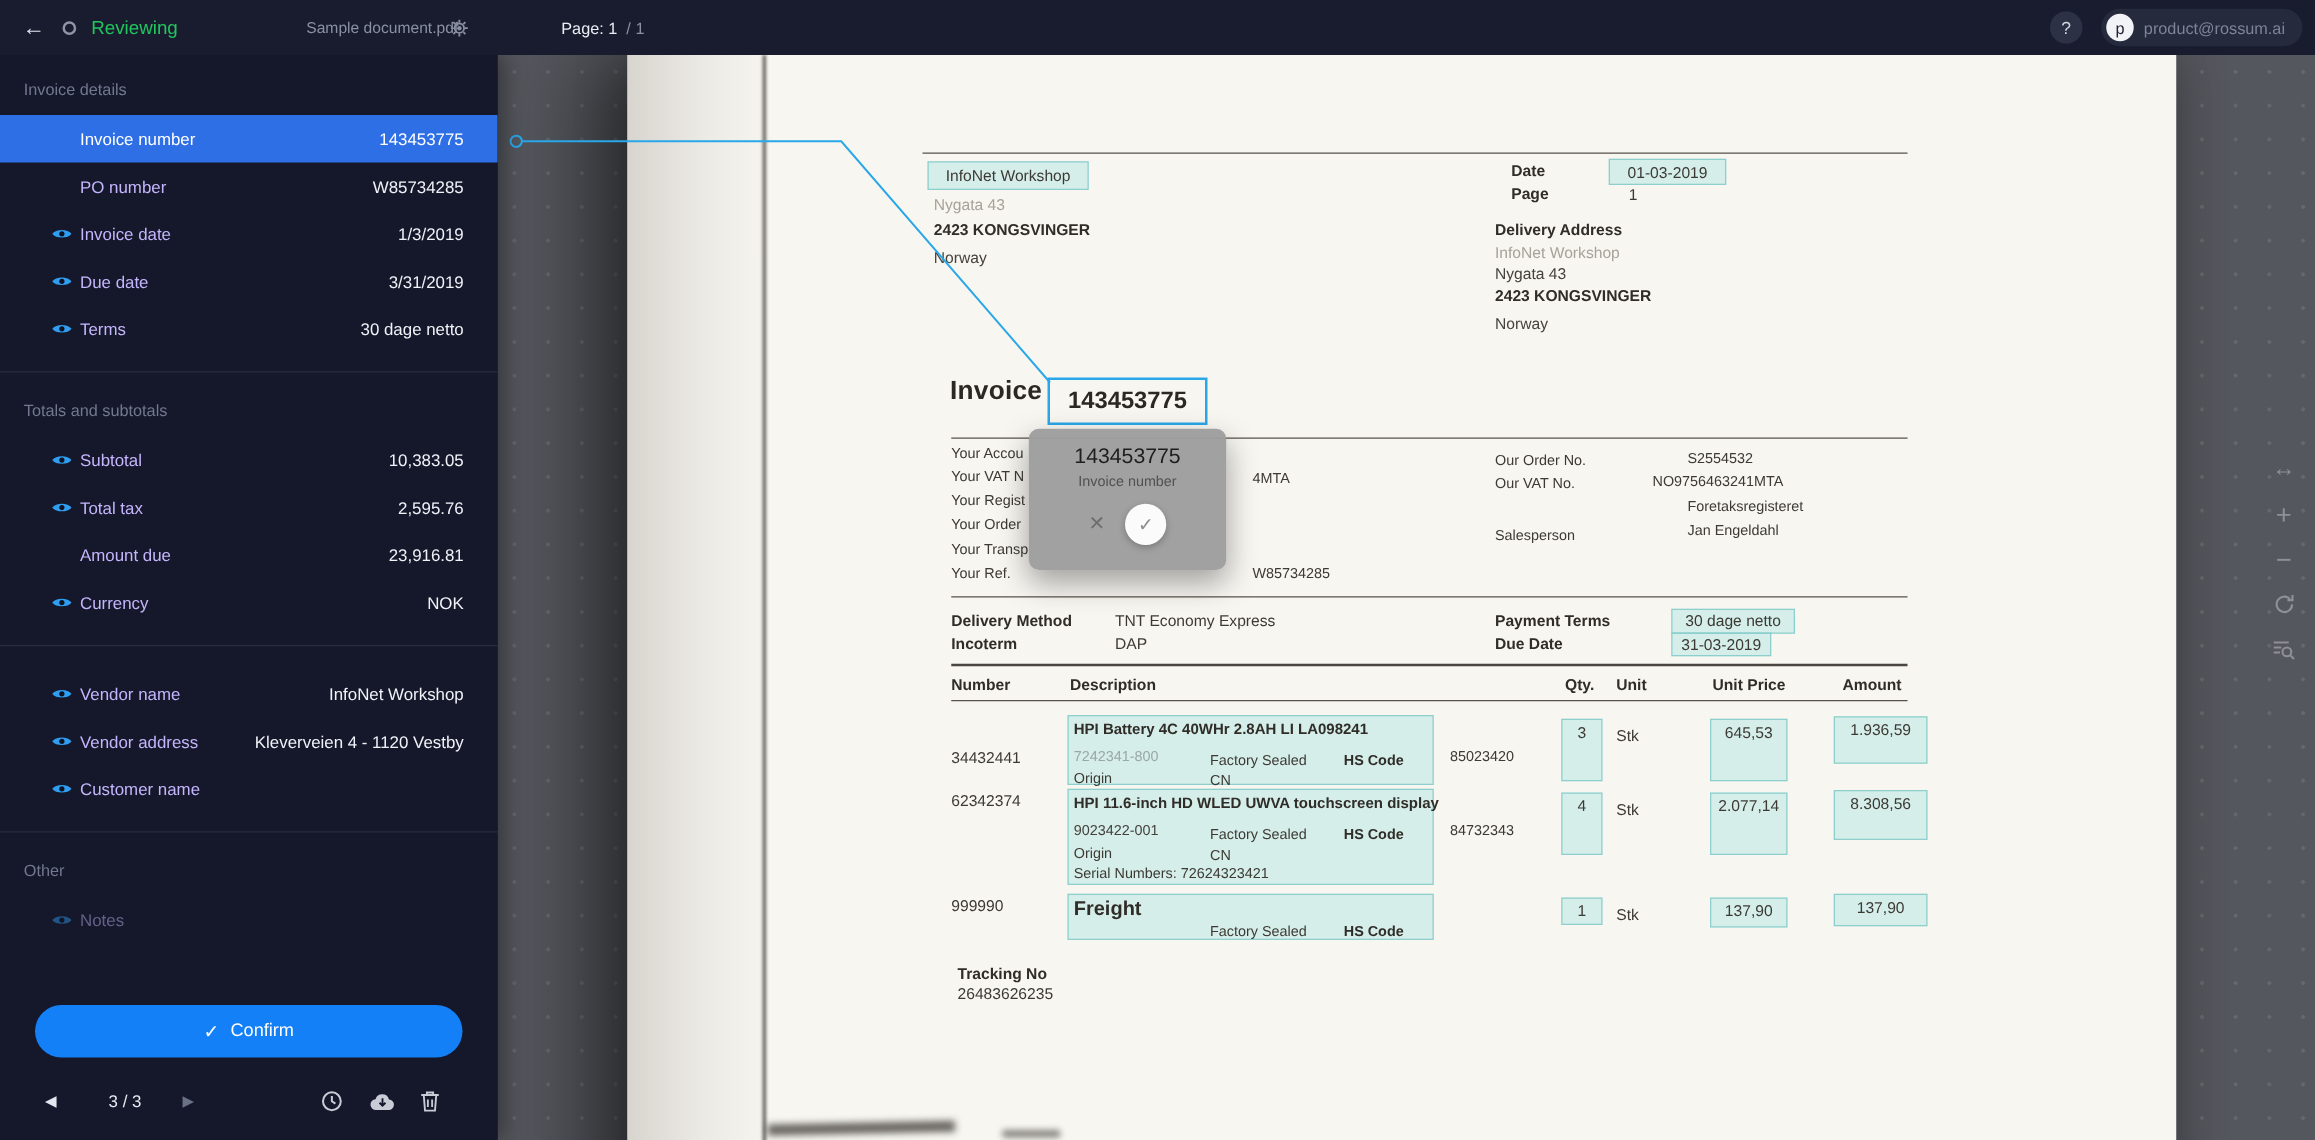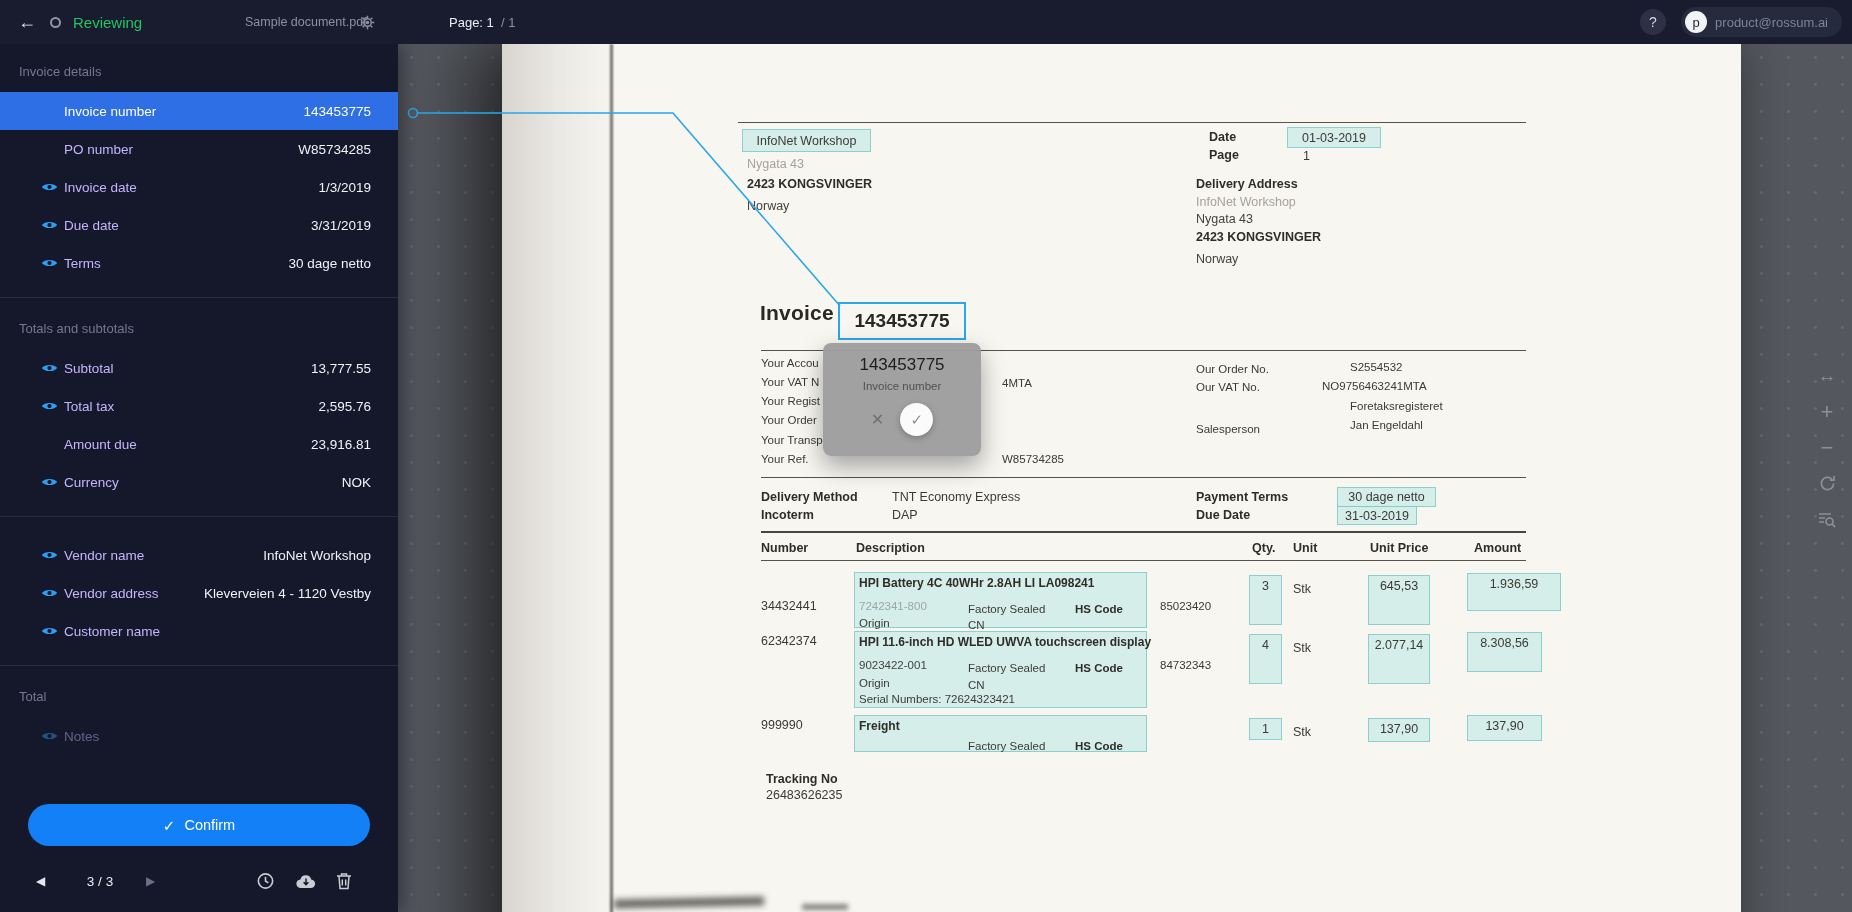--- a/index.html
+++ b/index.html
@@ -148,21 +148,21 @@
     <div class="divider"></div>
 
     <div class="sec-title">Totals and subtotals</div>
     <div class="rows">
       <div class="row">
         <span class="eye"><svg width="17" height="11" viewBox="0 0 17 11">
               <path d="M.8 5.5C3.4 1.4 13.6 1.4 16.2 5.5 13.6 9.6 3.4 9.6.8 5.5Z" fill="#2f9df2"></path>
               <circle cx="8.5" cy="5.5" r="2.1" fill="#0e1322"></circle>
             </svg></span>
         <span class="rlabel">Subtotal</span>
-        <span class="rvalue">13,777.55</span>
+        <span class="rvalue">10,383.05</span>
       </div>
       <div class="row">
         <span class="eye"><svg width="17" height="11" viewBox="0 0 17 11">
               <path d="M.8 5.5C3.4 1.4 13.6 1.4 16.2 5.5 13.6 9.6 3.4 9.6.8 5.5Z" fill="#2f9df2"></path>
               <circle cx="8.5" cy="5.5" r="2.1" fill="#0e1322"></circle>
             </svg></span>
         <span class="rlabel">Total tax</span>
         <span class="rvalue">2,595.76</span>
       </div>
       <div class="row">
@@ -201,21 +201,21 @@
         <span class="eye"><svg width="17" height="11" viewBox="0 0 17 11">
               <path d="M.8 5.5C3.4 1.4 13.6 1.4 16.2 5.5 13.6 9.6 3.4 9.6.8 5.5Z" fill="#2f9df2"></path>
               <circle cx="8.5" cy="5.5" r="2.1" fill="#0e1322"></circle>
             </svg></span>
         <span class="rlabel">Customer name</span>
         <span class="rvalue"></span>
       </div>
     </div>
     <div class="divider"></div>
 
-    <div class="sec-title">Total</div>
+    <div class="sec-title">Other</div>
     <div class="rows">
       <div class="row dimrow">
         <span class="eye"><svg width="17" height="11" viewBox="0 0 17 11">
               <path d="M.8 5.5C3.4 1.4 13.6 1.4 16.2 5.5 13.6 9.6 3.4 9.6.8 5.5Z" fill="#2f9df2"></path>
               <circle cx="8.5" cy="5.5" r="2.1" fill="#0e1322"></circle>
             </svg></span>
         <span class="rlabel">Notes</span>
         <span class="rvalue"></span>
       </div>
     </div>
@@ -334,21 +334,21 @@
       <span class="t sm" style="left:658px;top:556px">85023420</span>
       <span class="t sm" style="left:357px;top:573px">Origin</span>
       <span class="t sm" style="left:466px;top:575px">CN</span>
       <div class="hlbox topc" style="left:747px;top:531px;width:33px;height:50px">
           <span>3</span>
         </div>
       <span class="t" style="left:791px;top:538px">Stk</span>
       <div class="hlbox topc" style="left:866px;top:531px;width:62px;height:50px">
           <span>645,53</span>
         </div>
-      <div class="hlbox topc" style="left:965px;top:529px;width:94px;height:38px">
+      <div class="hlbox topc" style="left:965px;top:529px;width:75px;height:38px">
           <span>1.936,59</span>
         </div>
 
       <span class="t" style="left:259px;top:590px">62342374</span>
       <div class="hlbox" style="left:352px;top:587px;width:293px;height:77px"></div>
       <span class="t b sm" style="left:357px;top:591px;font-size:12px">HPI 11.6-inch HD WLED UWVA touchscreen display</span>
       <span class="t sm darkp" style="left:357px;top:615px">9023422-001</span>
       <span class="t sm" style="left:466px;top:618px">Factory Sealed</span>
       <span class="t sm b" style="left:573px;top:618px">HS Code</span>
       <span class="t sm" style="left:658px;top:615px">84732343</span>
@@ -361,21 +361,21 @@
       <span class="t" style="left:791px;top:597px">Stk</span>
       <div class="hlbox topc" style="left:866px;top:590px;width:62px;height:50px">
           <span>2.077,14</span>
         </div>
       <div class="hlbox topc" style="left:965px;top:588px;width:75px;height:40px">
           <span>8.308,56</span>
         </div>
 
       <span class="t" style="left:259px;top:674px">999990</span>
       <div class="hlbox" style="left:352px;top:671px;width:293px;height:37px"></div>
-      <span class="t b sm" style="left:357px;top:675px;font-size:12px">Freight</span>
+      <span class="t b sm" style="left:357px;top:675px;font-size:16px">Freight</span>
       <span class="t sm" style="left:466px;top:696px">Factory Sealed</span>
       <span class="t sm b" style="left:573px;top:696px">HS Code</span>
       <div class="hlbox topc" style="left:747px;top:674px;width:33px;height:22px">
           <span>1</span>
         </div>
       <span class="t" style="left:791px;top:681px">Stk</span>
       <div class="hlbox topc" style="left:866px;top:674px;width:62px;height:24px">
           <span>137,90</span>
         </div>
       <div class="hlbox topc" style="left:965px;top:671px;width:75px;height:26px">

